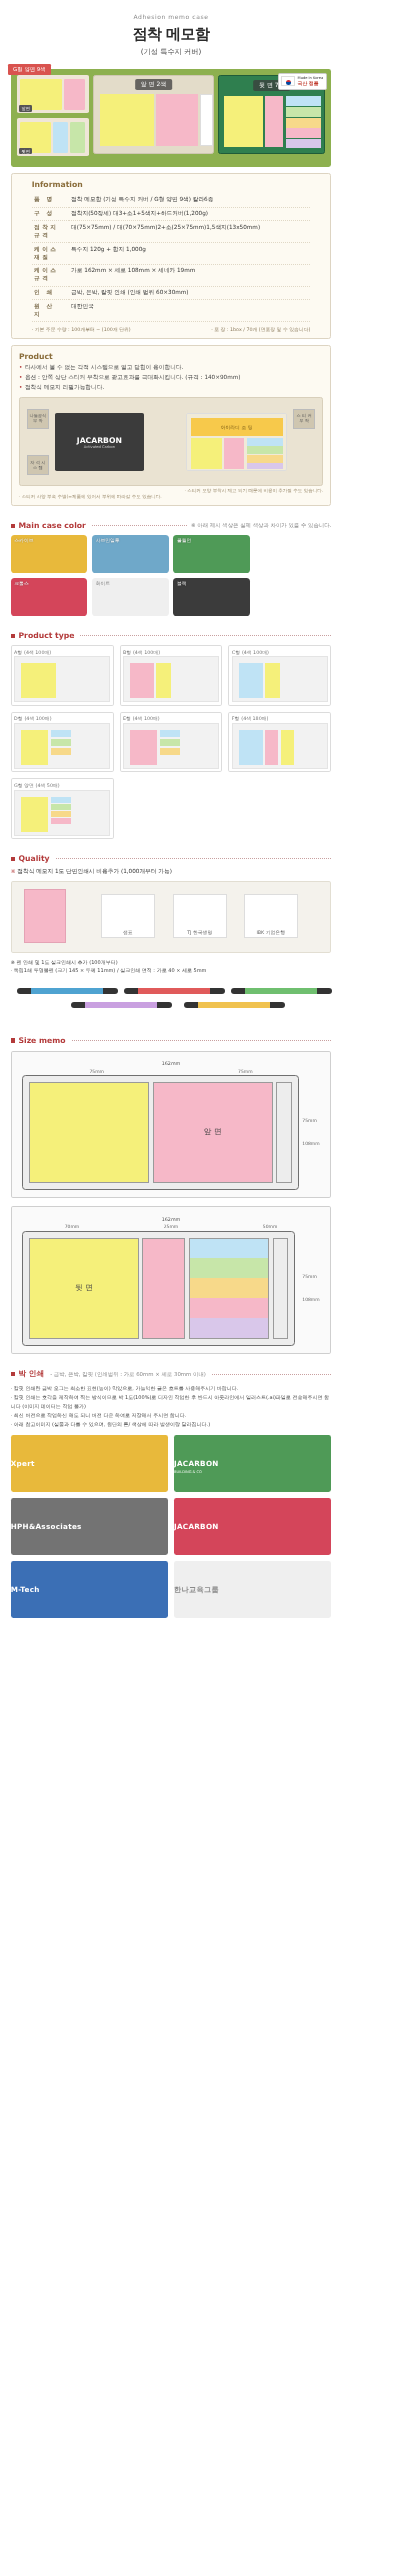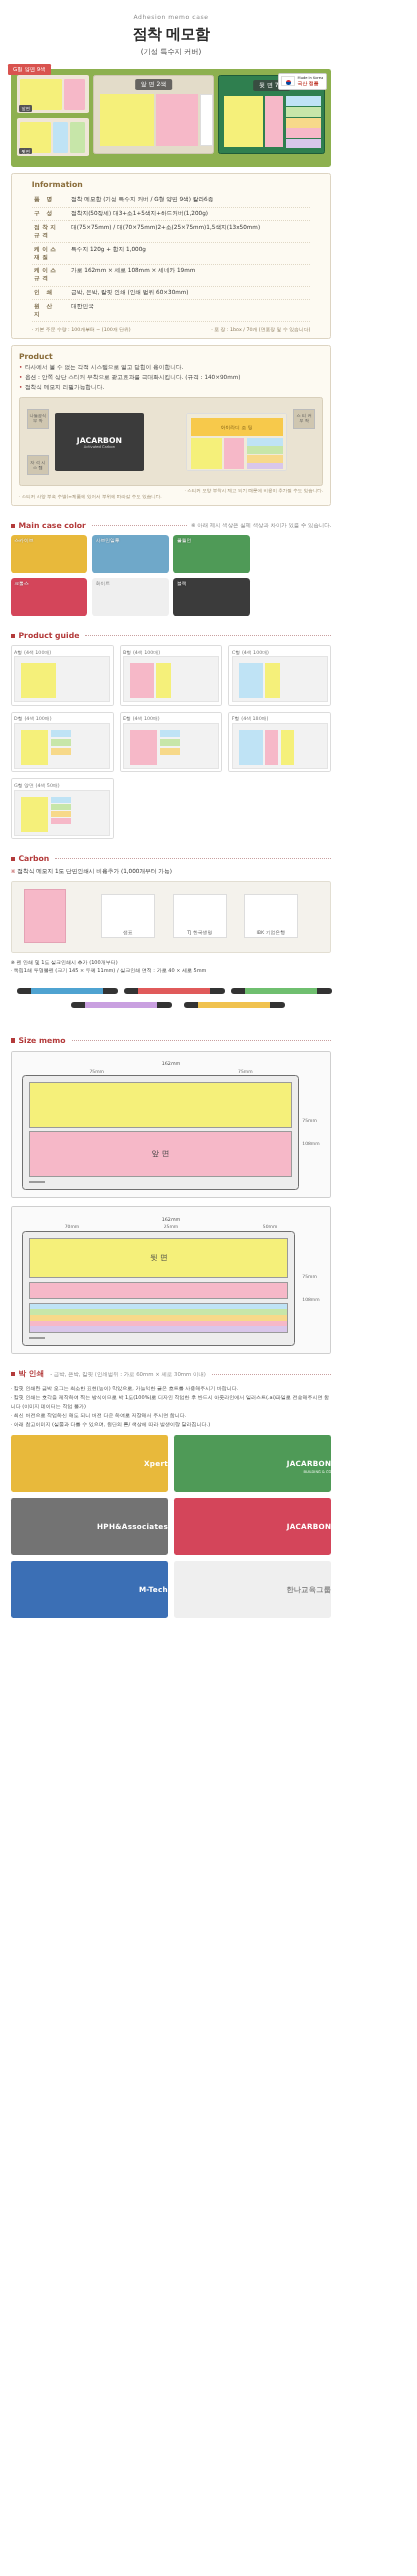--- a/index.html
+++ b/index.html
@@ -102,29 +102,29 @@
   .opt-line{margin:4.8px 10.7px 0;font-size:5.7px;color:#333;}
   .opt-line .bullet{color:#b33a3a;}
   .opt-photo{margin:4.8px 10.7px 0;background:#f4f2ec;border:0.6px solid #e2ded2;border-radius:1.8px;height:72px;position:relative;overflow:hidden;}
   .opt-notes{margin:4.8px 10.7px 0;font-size:5px;color:#444;line-height:1.7;}
   .pen-photo{margin:3.6px 10.7px 0;background:#fff;height:42px;position:relative;}
 
   
   .size-box{margin:6px 10.7px 0;border:0.6px solid #cfcfcf;background:#fafafa;border-radius:1.8px;padding:9.5px 10.7px 7.2px;position:relative;}
   .dim-top{font-size:4.8px;color:#555;text-align:center;margin-bottom:2.4px;}
   .case-diagram{border:1.2px solid #6f6f6f;border-radius:3.6px;background:#ededed;padding:6px;position:relative;}
-  .dflex{display:flex;gap:3.6px;height:101px;flex-direction:column;}
+  .dflex{display:flex;gap:3.6px;height:101px;}
   .dblk{border:0.6px solid #9a9a9a;position:relative;}
   .dlbl{position:absolute;left:50%;top:50%;transform:translate(-50%,-50%);font-size:7.7px;color:#444;}
   .tick{font-size:4.5px;color:#666;}
 
   
   .print-notes{margin:4.8px 10.7px 0;font-size:5px;color:#444;line-height:1.8;}
   .gallery{margin:6px 10.7px 12px;display:grid;grid-template-columns:repeat(2,1fr);gap:6px;}
-  .gcell{height:57px;border-radius:2.4px;position:relative;overflow:hidden;display:flex;align-items:center;justify-content:flex-end;}
+  .gcell{height:57px;border-radius:2.4px;position:relative;overflow:hidden;display:flex;align-items:center;justify-content:flex-start;}
   .gcell .logo{font-size:7.2px;font-weight:bold;color:#fff;letter-spacing:0.3px;}
 </style>
 </head>
 <body>
 
 <div class="page">
 
   <div class="hdr">
     <div class="eng">Adhesion memo case</div>
     <div class="ttl">점착 메모함</div>
@@ -288,21 +288,21 @@
     </div>
     <div class="color-cell">
       <div class="chip" style="background:#3b3b3b"></div>
       <div class="nm">블랙</div>
     </div>
     <div class="color-cell"></div>
   </div>
 
   <div class="sec-title">
     <span class="sq"></span>
-    <span>Product guide</span>
+    <span>Product type</span>
     <span class="dots"></span>
   </div>
   <div class="prod-grid">
     <div class="prod">
       <div class="ph"><span>A형</span>
         <span>(4색 100매)</span></div>
       <div class="pb">
         <div style="position:absolute;left:6px;top:6px;width:35px;height:35px;background:#f5f07a"></div>
       </div>
     </div>
@@ -359,21 +359,21 @@
         <div style="position:absolute;left:36px;top:6px;width:20px;height:6px;background:#bfe3f5"></div>
         <div style="position:absolute;left:36px;top:13px;width:20px;height:6px;background:#c7e6a9"></div>
         <div style="position:absolute;left:36px;top:20px;width:20px;height:6px;background:#f7d98a"></div>
         <div style="position:absolute;left:36px;top:27px;width:20px;height:6px;background:#f6b8c8"></div>
       </div>
     </div>
   </div>
 
   <div class="sec-title">
     <span class="sq"></span>
-    <span>Carbon</span>
+    <span>Quality</span>
     <span class="dots"></span>
   </div>
   <div class="opt-line">
     <span class="bullet">※</span>
     <span>점착식 메모지 1도 단면인쇄시 비용추가 (1,000개부터 가능)</span>
   </div>
   <div class="opt-photo">
     <div style="position:absolute;left:12px;top:7.2px;width:42px;height:54px;background:#f6b8c8;border:0.6px solid #e4a3b5"></div>
     <div style="position:absolute;left:89px;top:12px;width:54px;height:44px;background:#fff;border:0.6px solid #ddd;display:flex;align-items:flex-end;justify-content:center;font-size:4.8px;color:#666;padding-bottom:2.4px">샘표</div>
     <div style="position:absolute;left:161px;top:12px;width:54px;height:44px;background:#fff;border:0.6px solid #ddd;display:flex;align-items:flex-end;justify-content:center;font-size:4.8px;color:#666;padding-bottom:2.4px">TJ 한국생명</div>

